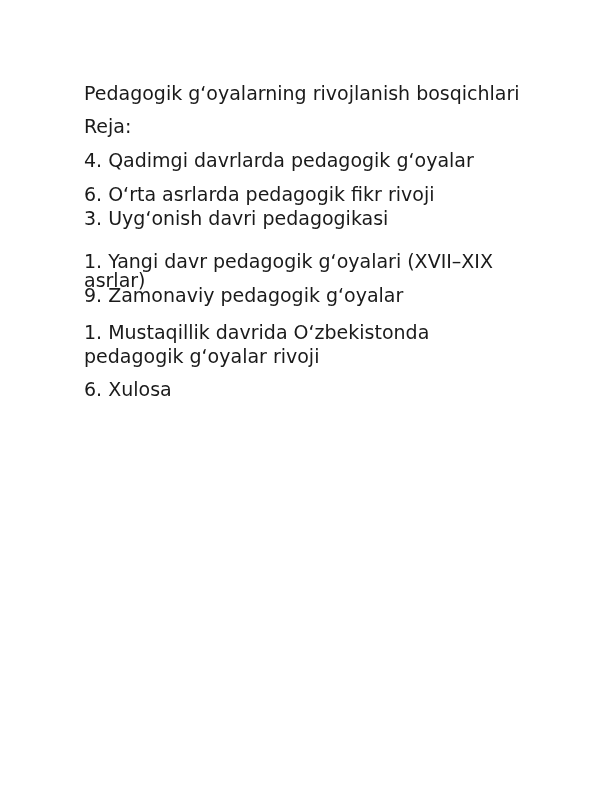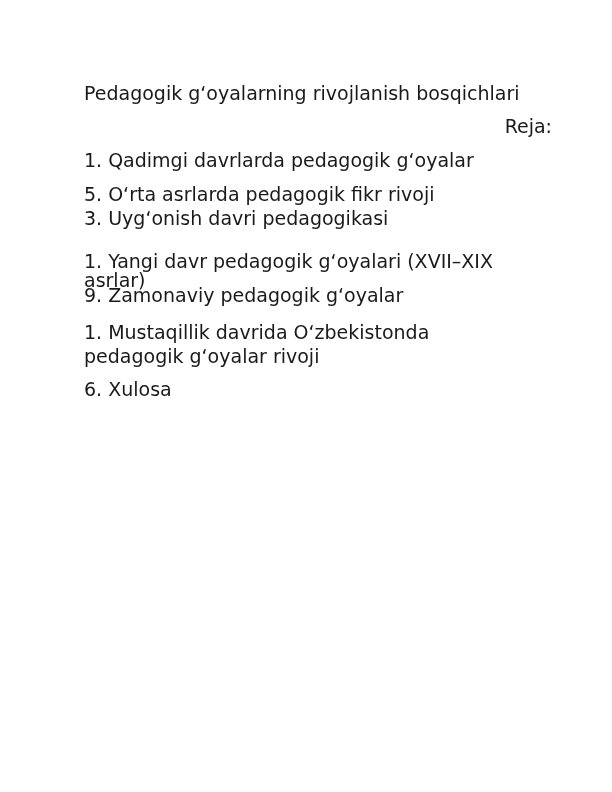--- a/index.html
+++ b/index.html
@@ -1,29 +1,29 @@
 <!DOCTYPE html>
 <html><head>
 <meta charset="utf-8">
 <style>
   html, body { margin:0; padding:0; background:#ffffff; }
   body { width:612px; height:792px; position:relative; overflow:hidden;
          font-family:"DejaVu Sans", sans-serif; color:#1a1a1a; }
   .page { position:absolute; left:72px; top:72px; width:468px; }
   .line { font-size:19px; line-height:19px; margin:12px; white-space:normal; }
   .title { position:absolute; top:0; left:0; width:468px; }
-  .reja { position:absolute; top:33px; left:0; width:468px; text-align:right; }
+  .reja { position:absolute; top:33px; left:0; width:468px; text-align:left; }
   .item { position:absolute; left:0; width:468px; }
 </style>
 </head>
 <body>
 
 <div class="page">
   <p class="line title">Pedagogik g‘oyalarning rivojlanish bosqichlari</p>
   <p class="line reja">Reja:</p>
-  <p class="line item" style="top:67px">1. Qadimgi davrlarda pedagogik g‘oyalar</p>
-  <p class="line item" style="top:101px">5. O‘rta asrlarda pedagogik fikr rivoji</p>
+  <p class="line item" style="top:67px">4. Qadimgi davrlarda pedagogik g‘oyalar</p>
+  <p class="line item" style="top:101px">6. O‘rta asrlarda pedagogik fikr rivoji</p>
   <p class="line item" style="top:125px">3. Uyg‘onish davri pedagogikasi</p>
   <p class="line item" style="top:168px">1. Yangi davr pedagogik g‘oyalari (XVII–XIX asrlar)</p>
   <p class="line item" style="top:202px">9. Zamonaviy pedagogik g‘oyalar</p>
   <p class="line item" style="top:236px; line-height:24px; width:440px">1. Mustaqillik davrida O‘zbekistonda pedagogik g‘oyalar rivoji</p>
   <p class="line item" style="top:296px">6. Xulosa</p>
 </div>
 
 </body></html>

